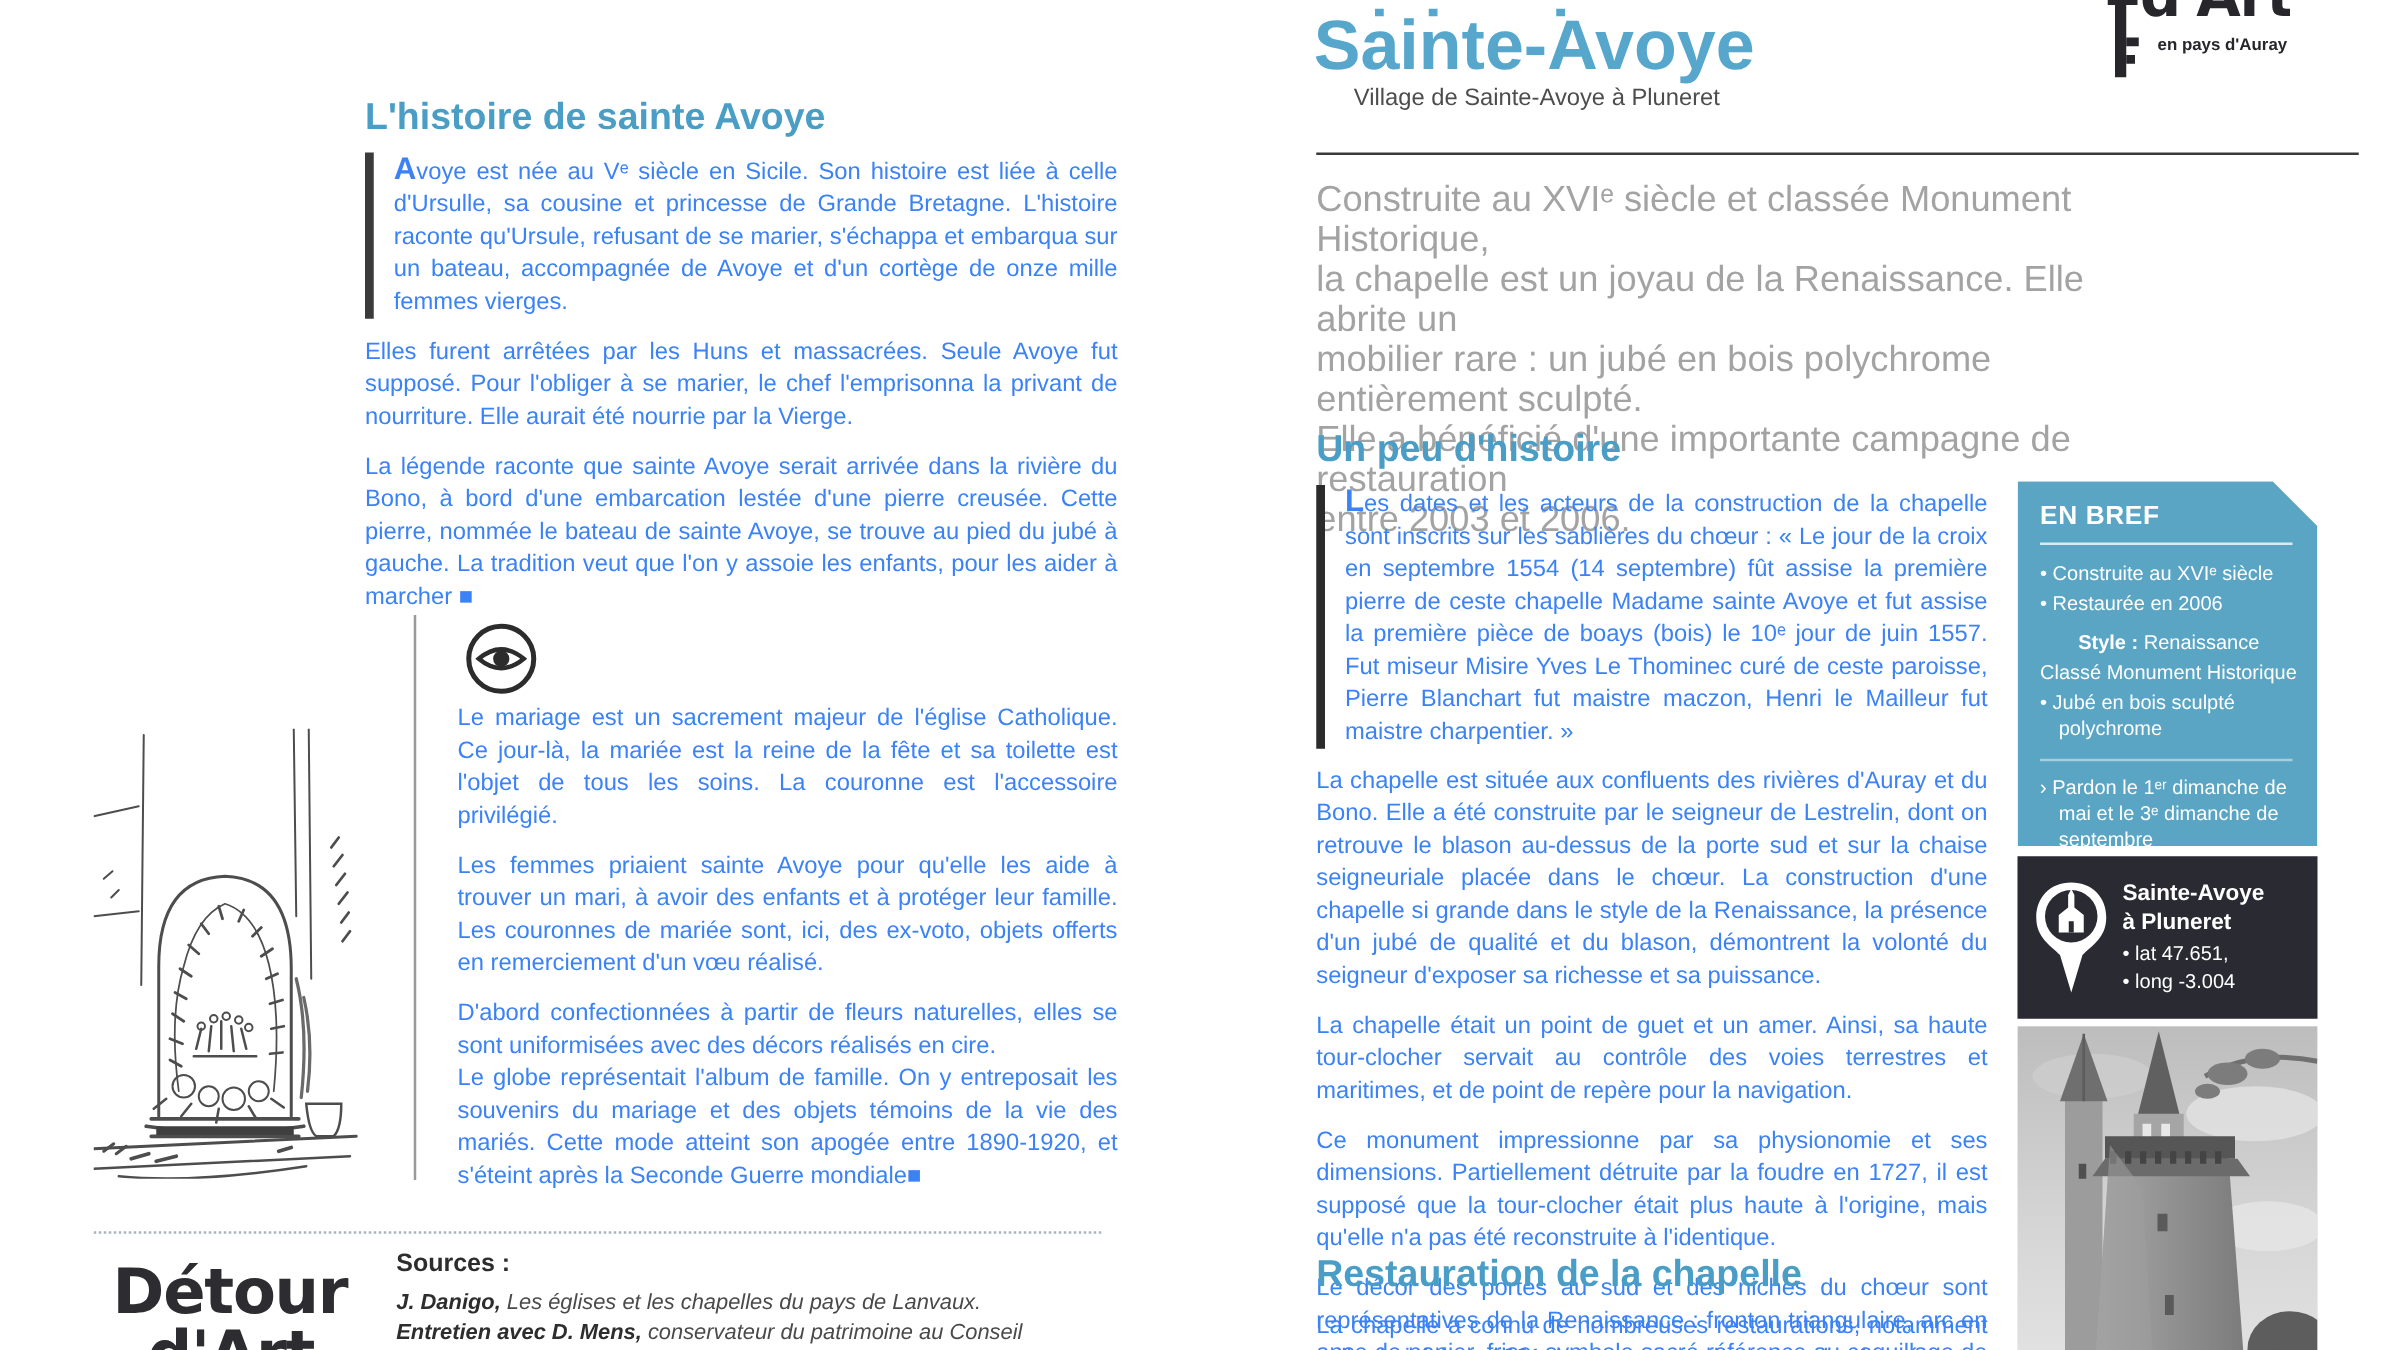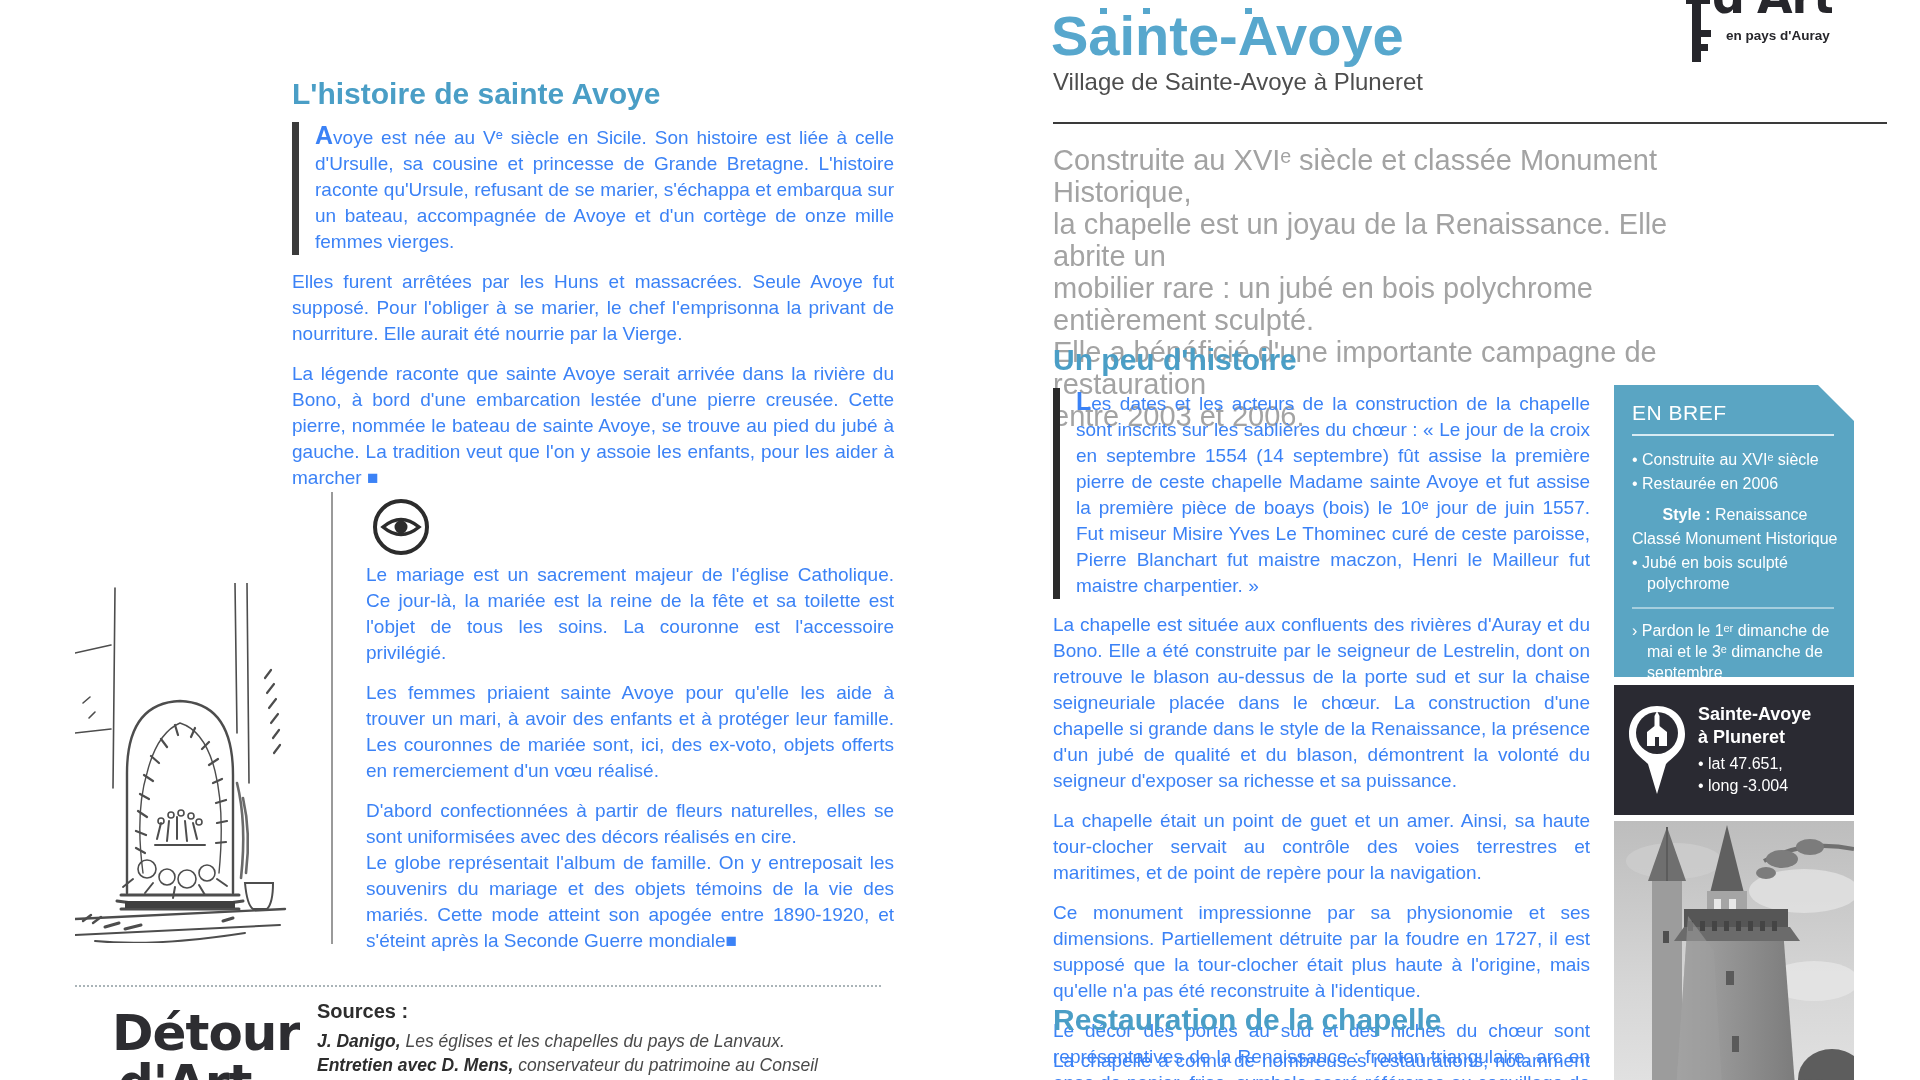--- a/index.html
+++ b/index.html
@@ -22,29 +22,29 @@
   .dotted{border-top:2px dotted #aab4b8;height:0;}
   .solid-rule{height:2px;background:#3a3a3a;}
   
   .src-title{font-size:20px;font-weight:bold;color:#2d2d2d;margin:0 0 6px 0;}
   .src-line{font-size:17.5px;line-height:24px;font-style:italic;color:#4a4a4a;margin:0;}
   .src-name{font-weight:bold;color:#2d2d2d;}
   
   .detour{font-family:"DejaVu Sans",sans-serif;font-weight:bold;color:#2d2d31;letter-spacing:-1px;}
   
   .title-main{font-size:56px;color:#57a7cd;font-weight:bold;letter-spacing:0px;line-height:1;}
-  .subtitle{font-size:24px;color:#4d4d4d;font-weight:500;}
+  .subtitle{font-size:19px;color:#4d4d4d;font-weight:500;margin-left:30px;}
   .intro{font-size:29px;line-height:32px;color:#a3a3a3;font-weight:normal;}
   
   .enbref{
     background:#5aa5c3;color:#ffffff;
     clip-path:polygon(0 0, calc(100% - 36px) 0, 100% 36px, 100% 100%, 0 100%);
     padding:16px 16px 16px 18px;box-sizing:border-box;
   }
-  .enbref-title{font-size:21px;font-weight:normal;letter-spacing:.5px;}
+  .enbref-title{font-size:21px;font-weight:bold;letter-spacing:.5px;}
   .enbref-rule{height:2px;background:#d8ebf3;width:202px;margin:9px 0 13px 0;}
   .enbref-rule2{height:2px;background:#a5cede;width:202px;margin:13px 0 11px 0;}
   .enbref-item{font-size:16px;line-height:21px;margin:0 0 3px 0;}
   .enbref-bold{font-weight:bold;}
   .darkbox{background:#2a2a32;color:#ffffff;display:flex;align-items:center;box-sizing:border-box;padding:10px 10px 10px 12px;}
   .loc-name{font-size:18px;font-weight:bold;line-height:23px;}
   .loc-coord{font-size:16px;line-height:22px;}
   .photo{background:#d9d9d9;overflow:hidden;}
   .sq{display:inline-block;}
 </style>
@@ -123,21 +123,21 @@
       <path d="M0 352 L205 342" stroke-width="2"></path>
       <path d="M20 358 q60 6 150 -8" stroke-width="2"></path>
       <path d="M30 344 l14 -4 M50 346 l16 -4 M148 338 l10 -3" stroke-width="3"></path>
       <path d="M8 338 l8 -6 M18 340 l8 -6" stroke-width="2.4"></path>
     </svg>
   </div>
 
   <div class="abs dotted" style="left:75px;top:985px;width:806px;"></div>
 
   <div class="abs" style="left:90px;top:1008px;width:210px;height:72px;overflow:hidden;">
-    <div class="detour" style="font-size:50px;line-height:50px;text-align:right;">Détour</div>
+    <div class="detour" style="font-size:50px;line-height:50px;">Détour</div>
     <div class="detour" style="font-size:50px;line-height:50px;margin-left:28px;">d'Art</div>
   </div>
 
   <div class="abs" style="left:317px;top:1000px;width:540px;">
     <p class="src-title">Sources :</p>
     <p class="src-line"><span class="src-name">J. Danigo,</span><span> Les églises et les chapelles du pays de Lanvaux.</span></p>
     <p class="src-line"><span class="src-name">Entretien avec D. Mens,</span><span> conservateur du patrimoine au Conseil départemental du Morbihan.</span></p>
   </div>
 
   <div class="abs" style="left:1100px;top:0;">

